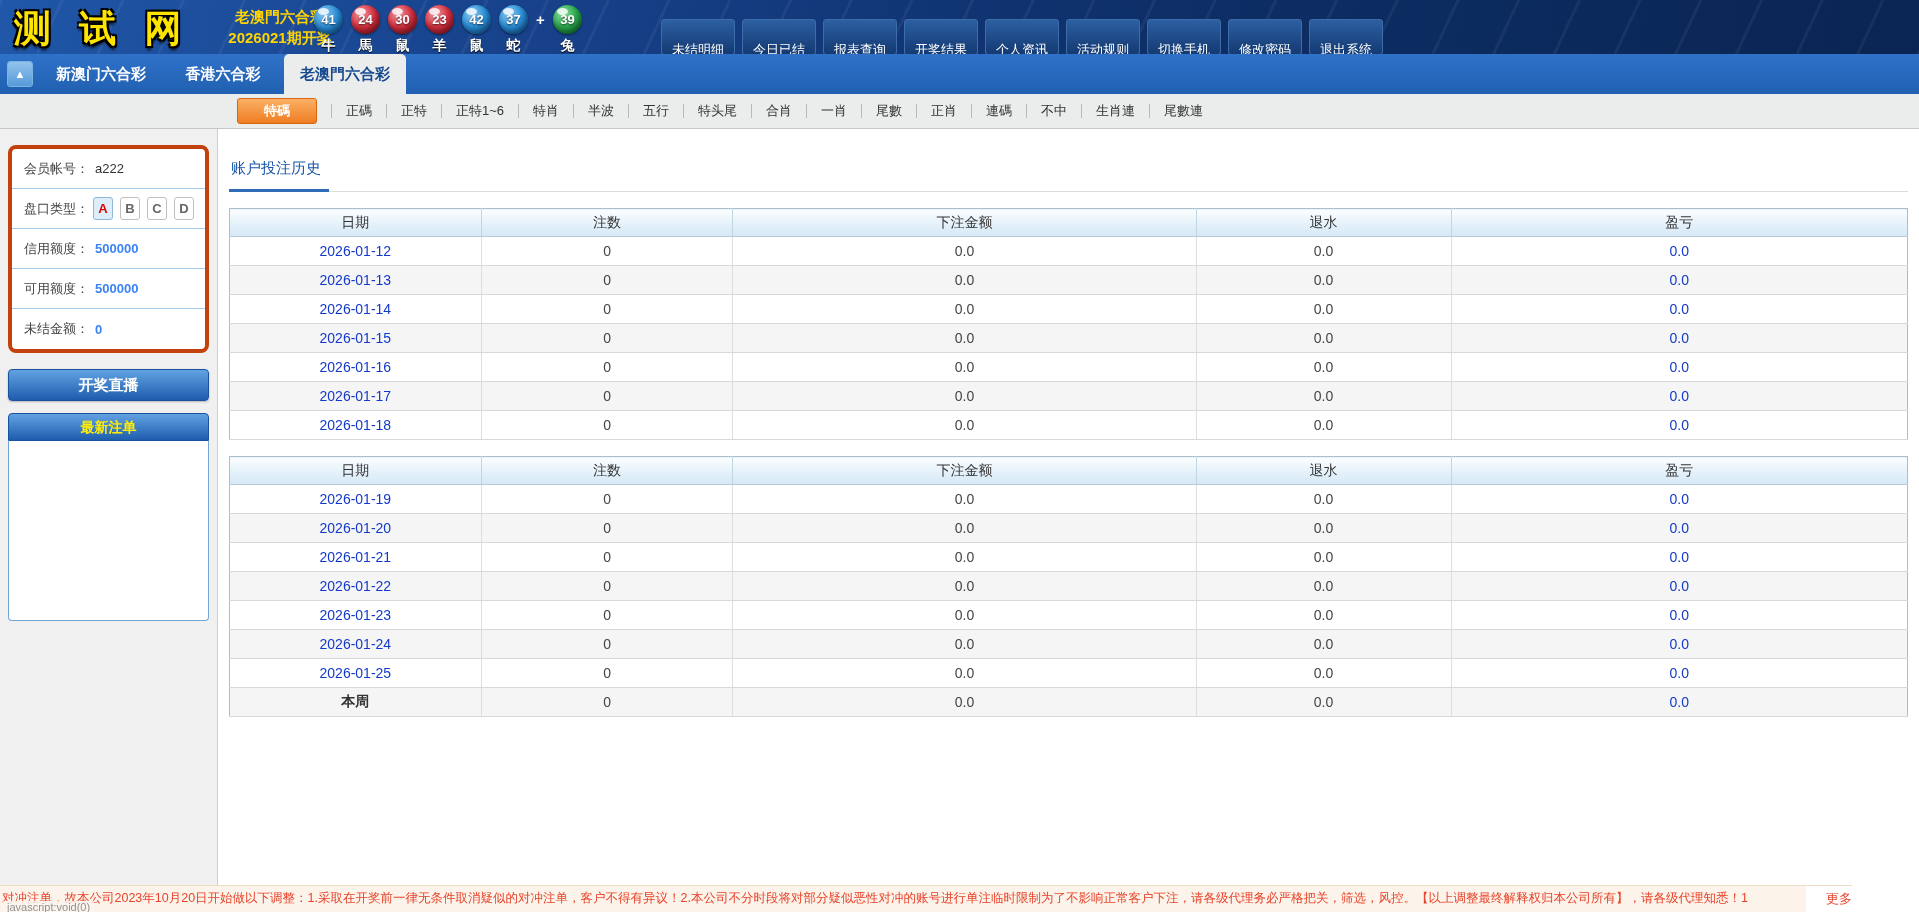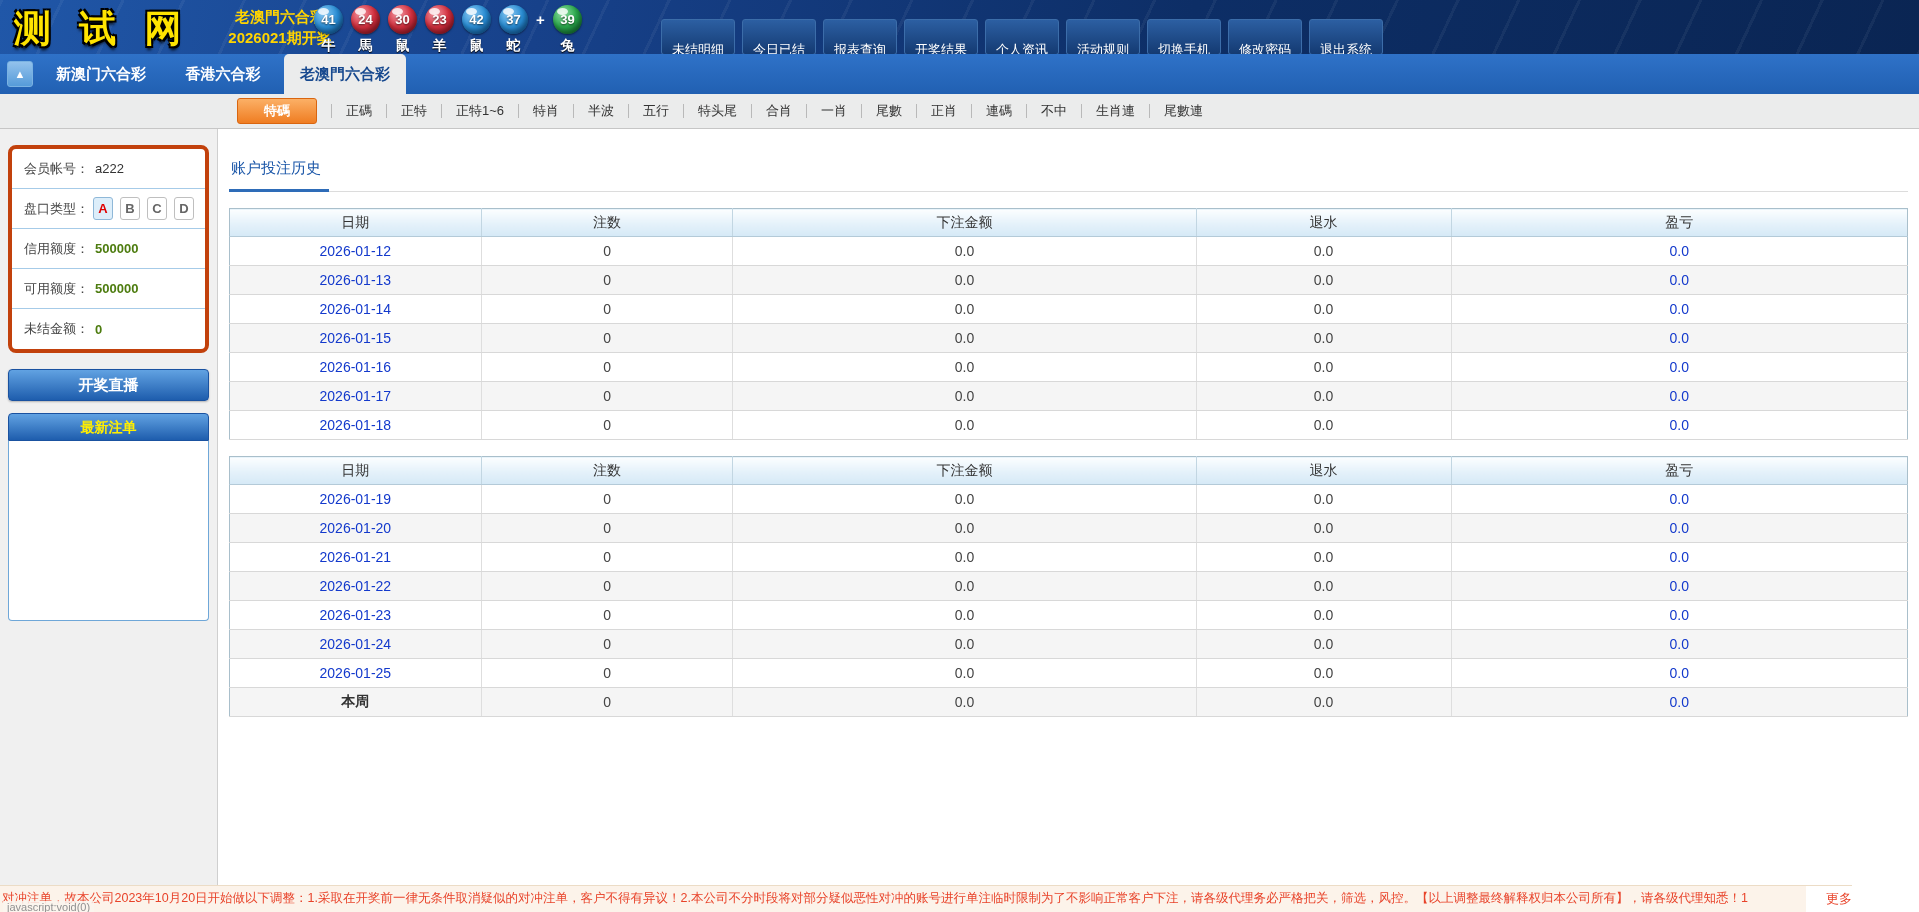--- a/index.html
+++ b/index.html
@@ -42,21 +42,21 @@
   .subnav-item.active{background:linear-gradient(180deg,#fbb066 0%,#ef7d22 100%);color:#fff;border:1px solid #d9650f;border-radius:3px;padding:3px 26px;font-weight:bold}
   .subnav-sep{width:1px;height:14px;background:#b9b9b9;margin:0 14px}
 
   
   .content{display:flex;height:756px}
   .sidebar{width:218px;background:#f0f0f0;border-right:1px solid #cfcfcf;padding:16px 8px 0 8px;flex:none}
   .info-panel{background:#fff;border:4px solid #c2410c;border-radius:8px;overflow:hidden}
   .info-row{height:40px;display:flex;align-items:center;padding-left:12px;border-bottom:1px solid #a6cbe8;font-size:13px;color:#444}
   .info-row:last-child{border-bottom:none}
   .info-value{color:#333;margin-left:6px}
-  .info-value.red{color:#4d7c0f;font-weight:bold}
+  .info-value.red{color:#3b82f6;font-weight:bold}
   .handicap{display:flex;gap:7px;margin-left:4px}
   .hc-btn{width:20px;height:23px;line-height:21px;text-align:center;border:1px solid #bfbfbf;background:#fff;color:#666;font-size:13px;font-weight:bold;border-radius:3px;cursor:pointer}
   .hc-btn.active{border-color:#8fb8d8;background:#ddeefa;color:#e00000}
   .live-btn{margin-top:16px;height:32px;background:linear-gradient(180deg,#61a2e2 0%,#1e5dad 100%);border:1px solid #1a52a0;border-radius:4px;
     color:#fff;font-size:15px;font-weight:bold;text-align:center;line-height:30px;cursor:pointer;box-shadow:0 1px 2px rgba(0,0,0,.25)}
   .latest-panel{margin-top:12px}
   .latest-header{height:28px;background:linear-gradient(180deg,#61a2e2 0%,#1e5dad 100%);border:1px solid #1a52a0;border-radius:4px 4px 0 0;
     color:#ffee00;font-size:14px;font-weight:bold;text-align:center;line-height:26px;cursor:pointer}
   .latest-body{height:180px;background:#fff;border:1px solid #6fa7d8;border-top:none;border-radius:0 0 4px 4px}
 

